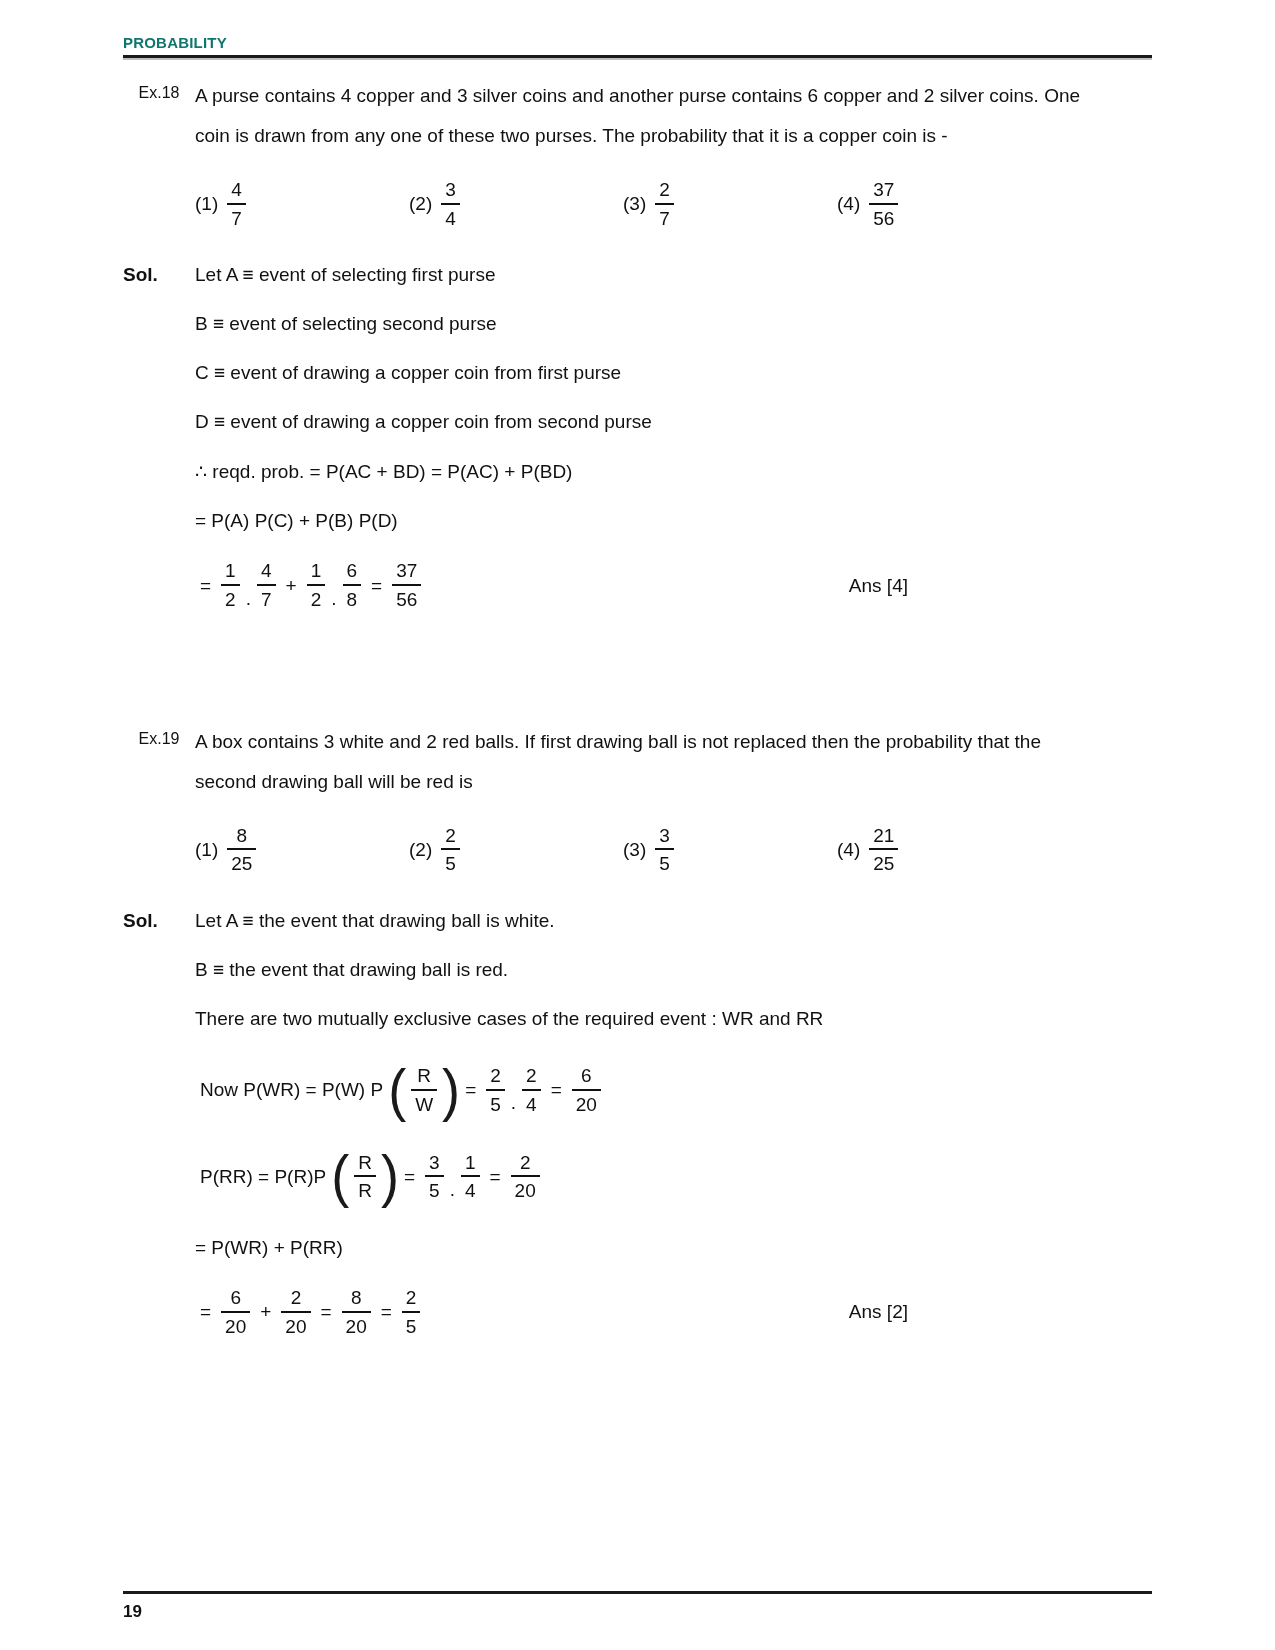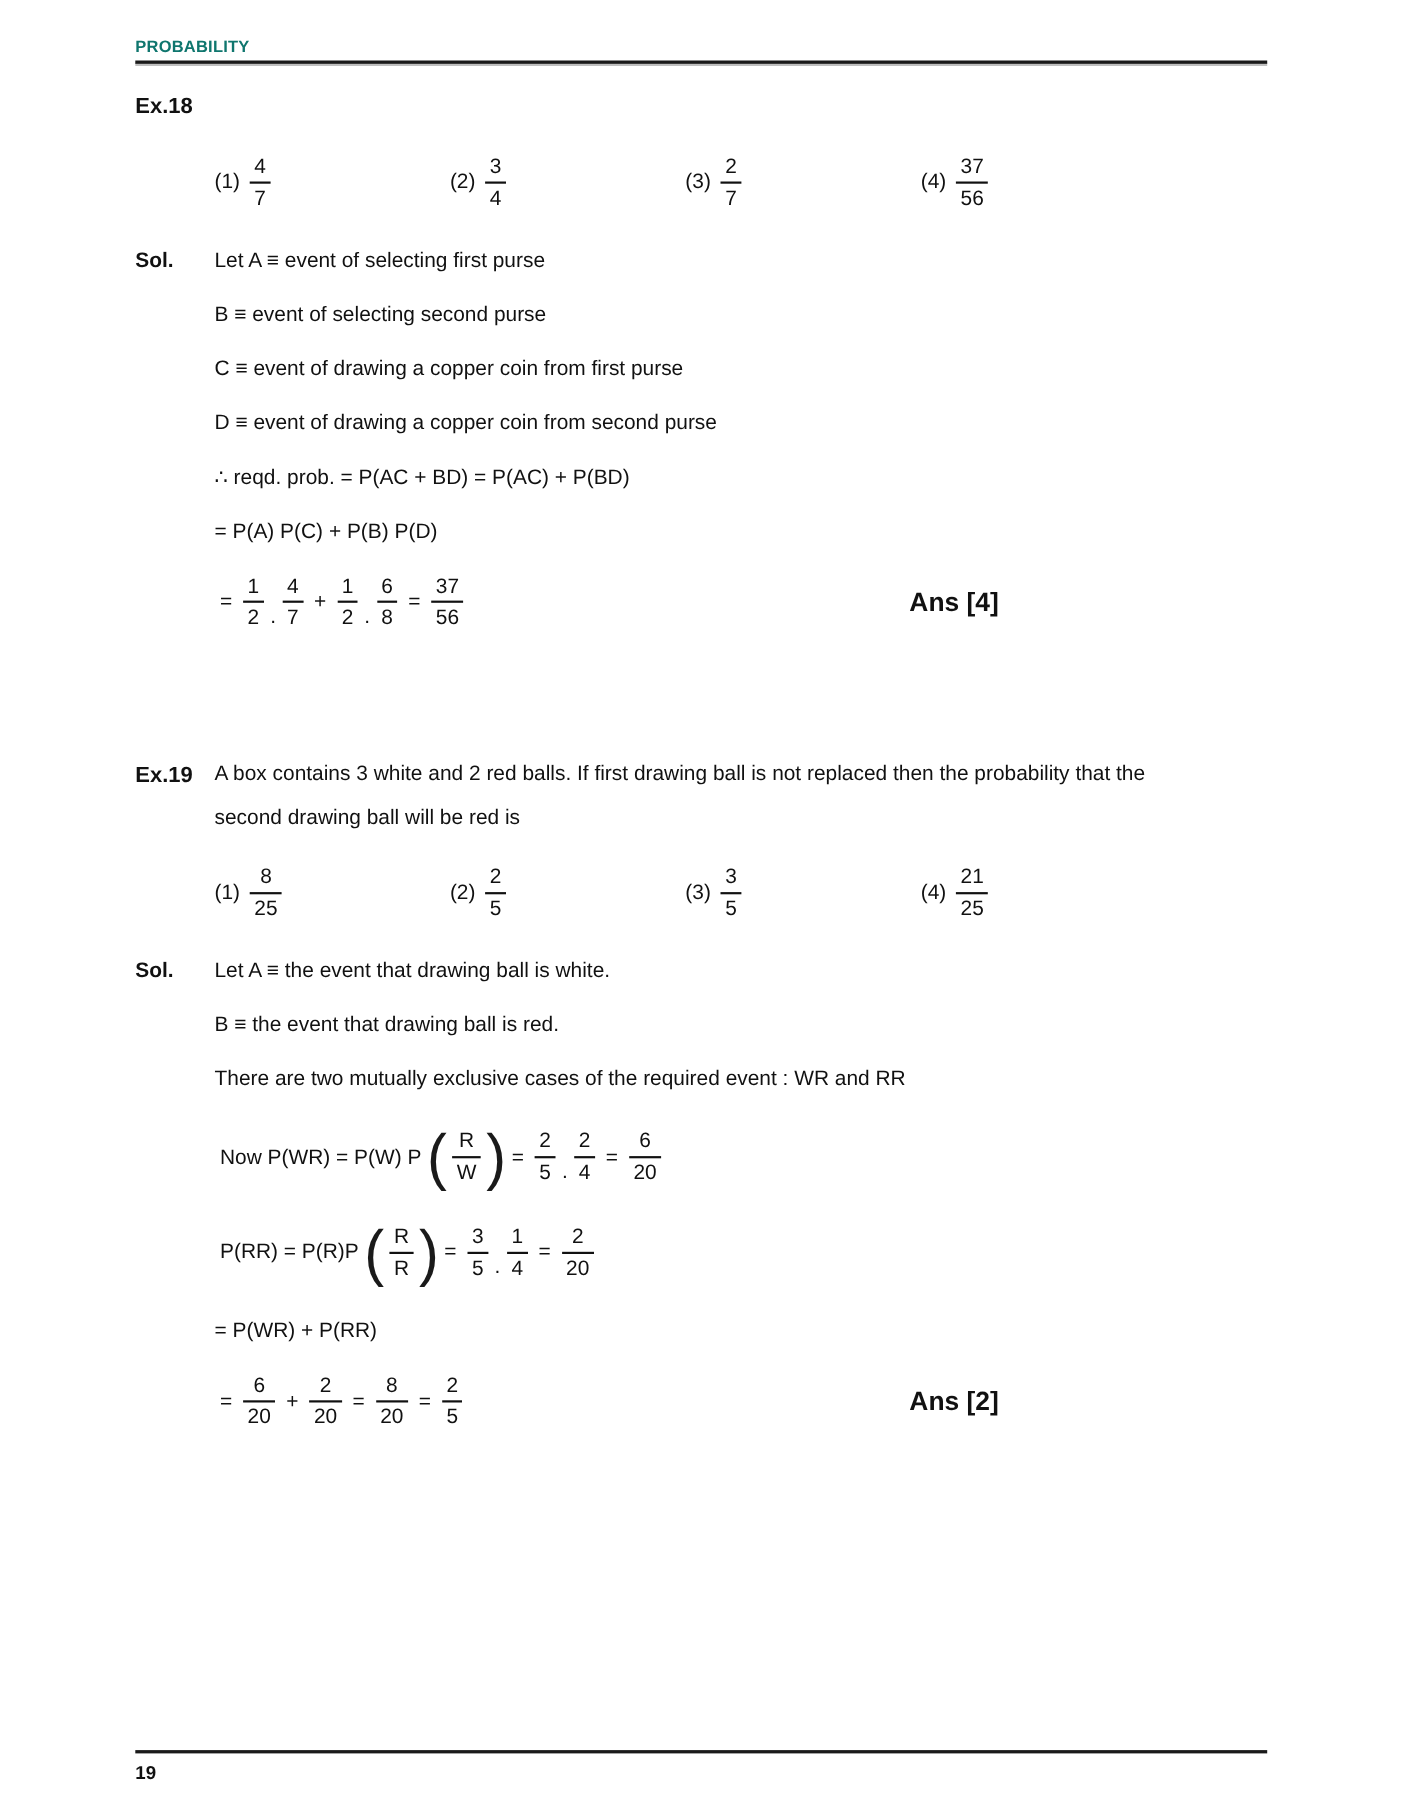--- a/index.html
+++ b/index.html
@@ -27,23 +27,24 @@
   .hdr-rule {
     height: 3px;
     background: #1a1a1a;
     margin-top: 4px;
     box-shadow: 0 2px 0 rgba(0,0,0,0.25);
   }
   
   .q-row { display: flex; margin-top: 18px; }
   .ex-label {
     flex: 0 0 72px;
-    font-weight: bold;
-    font-size: 20px;
+    font-weight: normal;
+    font-size: 16px;
     line-height: 2.1;
+    text-align: center;
   }
   .q-text {
     font-size: 19px;
     line-height: 2.1;
     max-width: 900px;
   }
   
   .options-row {
     display: flex;
     margin: 22px 0 10px 72px;
@@ -89,22 +90,22 @@
   .frac .den { border-top: 2px solid #111; padding: 2px 4px 0 4px; }
   .bigparen {
     font-size: 285%;
     font-weight: 300;
     line-height: 0.9;
     transform: scaleY(1.05);
     margin: 0 0px;
     color: #1a1a1a;
   }
   .ans {
-    font-weight: bold;
-    font-size: 24px;
+    font-weight: normal;
+    font-size: 19px;
     margin-left: auto;
     margin-right: 244px;
     white-space: nowrap;
   }
   .eq-final18 { margin-top: 22px; margin-bottom: 30px; }
   .big-eq { margin-top: 34px; margin-bottom: 34px; }
   .eq-final19 { margin-top: 26px; margin-bottom: 14px; }
   .sec19 { margin-top: 62px; }
   
   .footer { margin-top: auto; }
@@ -122,20 +123,21 @@
 <div class="page">
 
   <div>
     <div class="hdr-title">PROBABILITY</div>
     <div class="hdr-rule"></div>
   </div>
 
   <section>
     <div class="q-row">
       <span class="ex-label">Ex.18</span>
+      <p class="q-text">A purse contains 4 copper and 3 silver coins and another purse contains 6 copper and 2 silver coins. One coin is drawn from any one of these two purses. The probability that it is a copper coin is -</p>
     </div>
 
     <div class="options-row">
       <div class="option">
         <span class="opt-num">(1)</span>
         <span class="frac">
           <span class="num">4</span>
           <span class="den">7</span>
         </span>
       </div>

